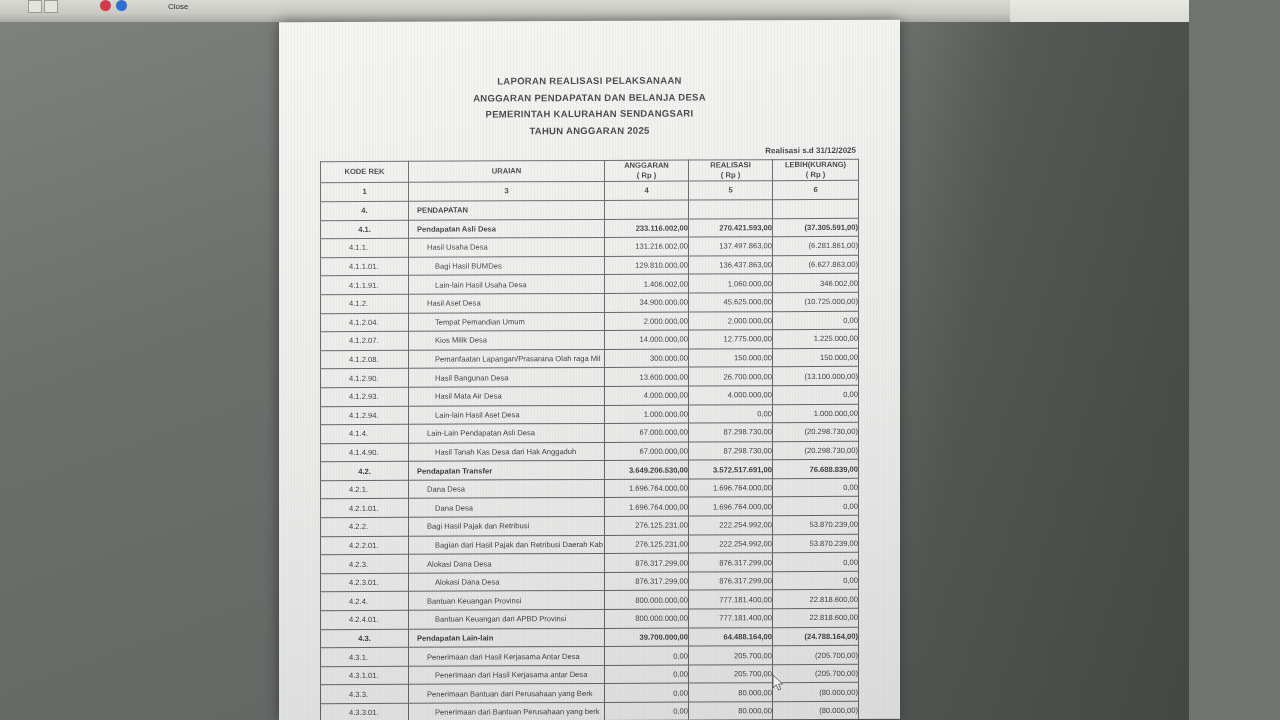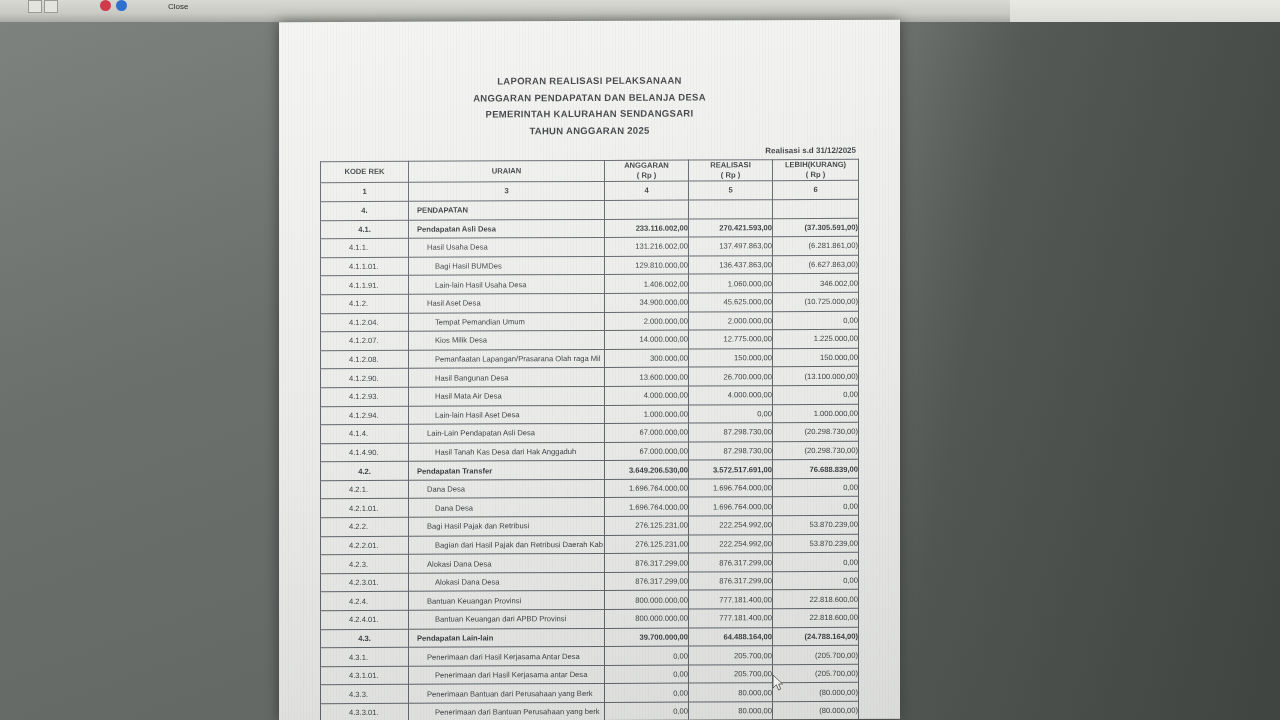--- a/index.html
+++ b/index.html
@@ -8,24 +8,25 @@
     width: 1280px;
     height: 720px;
     overflow: hidden;
     background: #6f7471;
     font-family: "Liberation Sans", sans-serif;
   }
 
   
   #screen {
     position: relative;
-    width: 1280px;
+    width: 1183px;
     height: 720px;
     background: linear-gradient(160deg, #7e8380 0%, #6b706d 35%, #5d625f 100%);
     overflow: hidden;
+    padding-left: 6px;
   }
 
   
   #top-band {
     position: absolute;
     left: 0; top: 0;
     width: 1280px; height: 22px;
     background: linear-gradient(180deg, #d8d9d2 0%, #c9cac3 60%, #a9aba4 100%);
   }
   #top-band-right {

